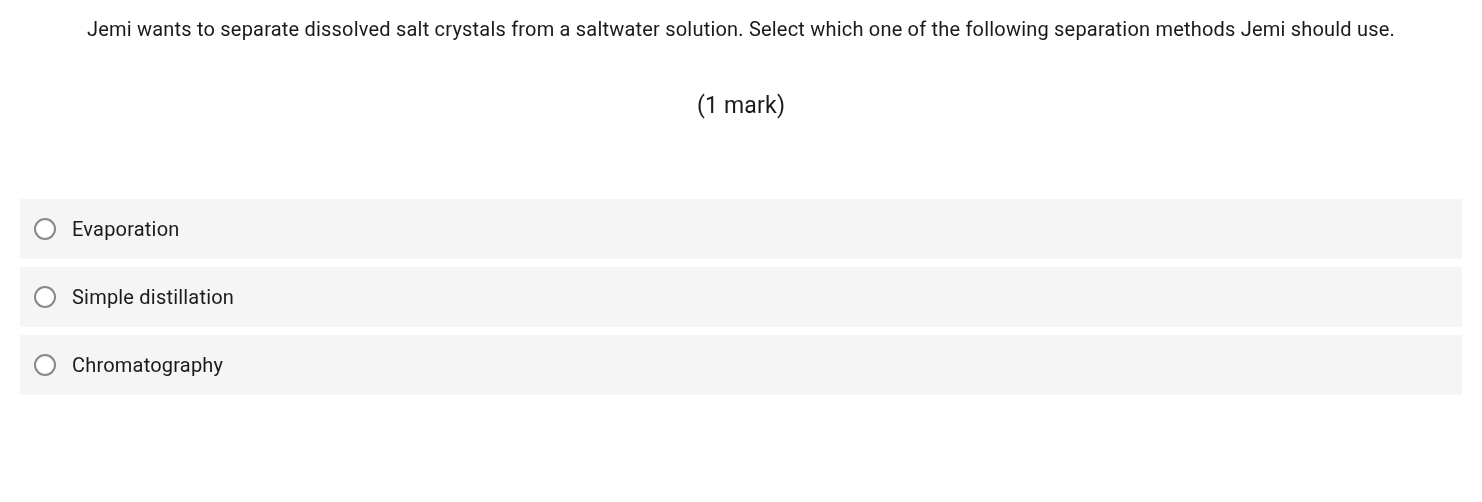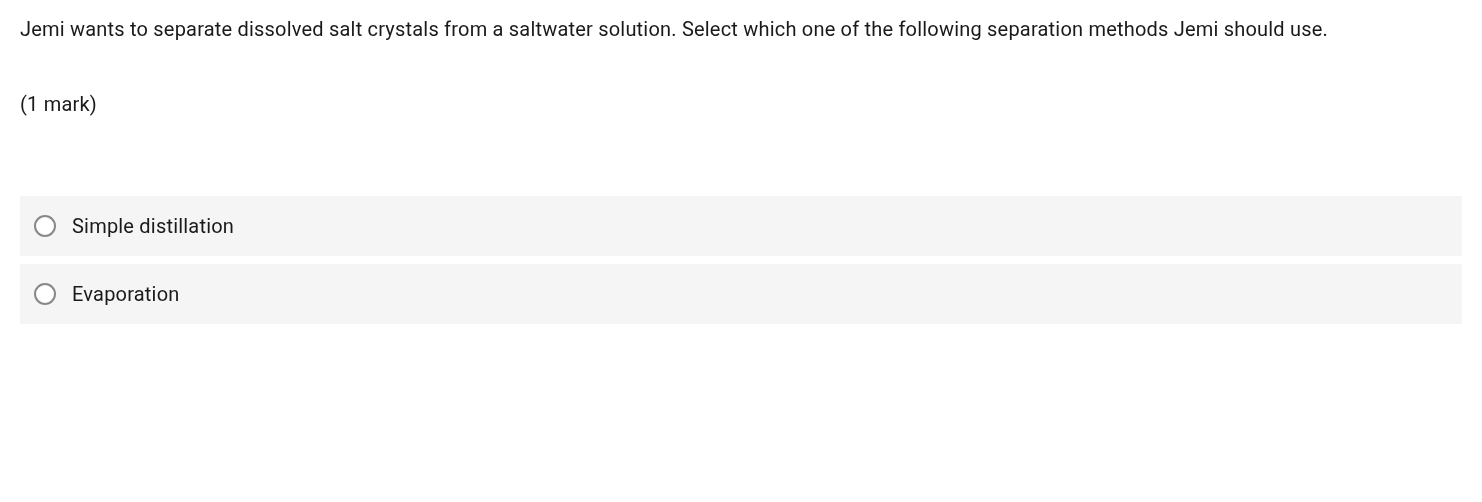--- a/index.html
+++ b/index.html
@@ -1,38 +1,39 @@
 <!DOCTYPE html>
 <html><head>
   <meta charset="utf-8">
   <style>
     * {
       margin: 0;
       padding: 0;
       box-sizing: border-box;
+      text-align: center;
     }
     body {
       font-family: -apple-system, BlinkMacSystemFont, "Segoe UI", Roboto, "Helvetica Neue", Arial, sans-serif;
       background: #ffffff;
       color: #1a1a1a;
       width: 1482px;
       padding: 0;
     }
     .question-container {
       padding: 14px 20px 0 20px;
     }
     .question-text {
       font-size: 20px;
       line-height: 1.5;
       color: #1a1a1a;
       margin-bottom: 48px;
       letter-spacing: 0.2px;
     }
     .marks {
-      font-size: 20px;
+      font-size: 23px;
       color: #1a1a1a;
       margin-bottom: 80px;
       letter-spacing: 0.2px;
     }
     .options {
       display: flex;
       flex-direction: column;
       gap: 8px;
     }
     .option-row {
@@ -59,20 +60,24 @@
   </style>
 </head>
 <body>
 
 <div class="question-container">
   <p class="question-text">Jemi wants to separate dissolved salt crystals from a saltwater solution. Select which one of the following separation methods Jemi should use.</p>
   <p class="marks">(1 mark)</p>
   <div class="options">
     <div class="option-row">
       <span class="radio"></span>
+      <span class="option-label">Evaporation</span>
+    </div>
+    <div class="option-row">
+      <span class="radio"></span>
       <span class="option-label">Simple distillation</span>
     </div>
     <div class="option-row">
       <span class="radio"></span>
-      <span class="option-label">Evaporation</span>
+      <span class="option-label">Chromatography</span>
     </div>
   </div>
 </div>
 
 </body></html>

